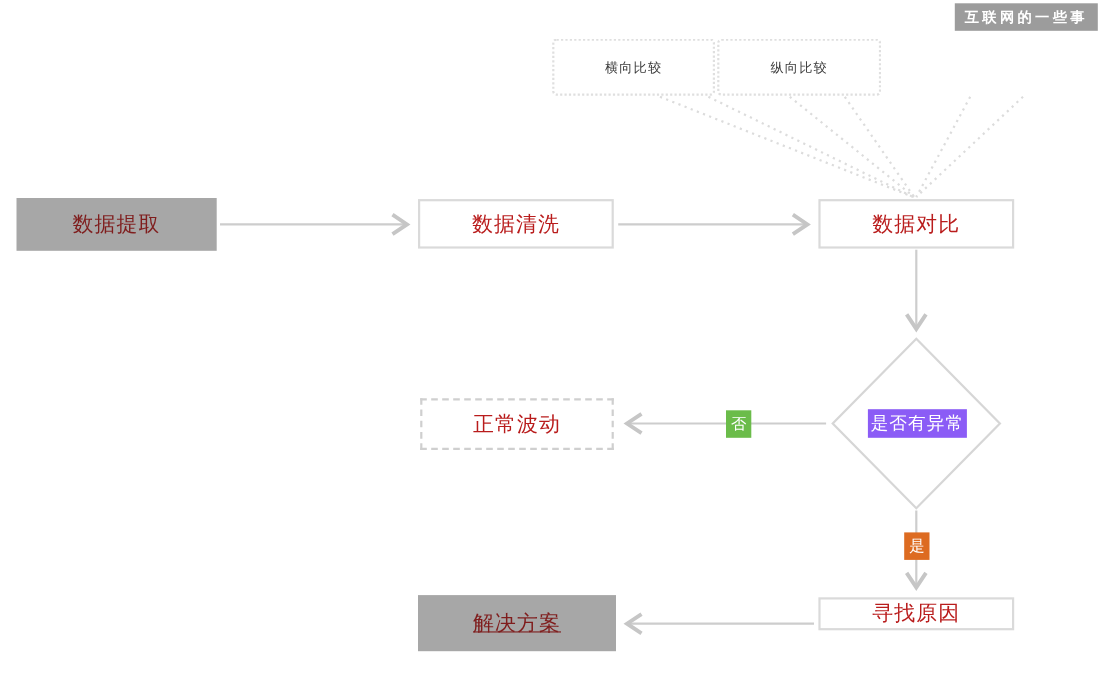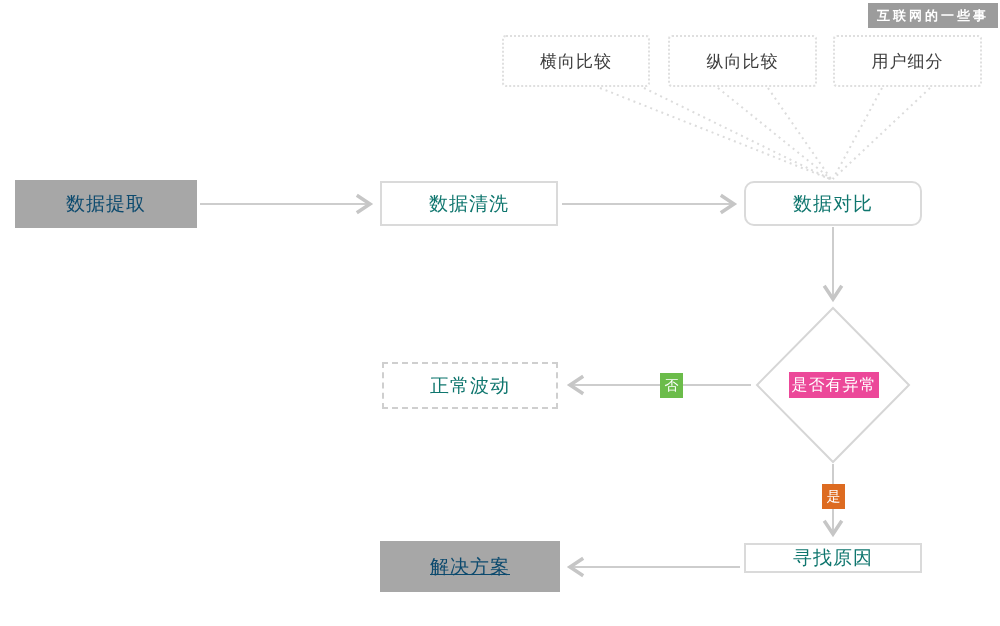--- a/index.html
+++ b/index.html
@@ -7,38 +7,38 @@
     position:relative;
     width:1000px;height:626px;
     background:#ffffff;
     font-family:"Liberation Sans","DejaVu Sans",sans-serif;
     overflow:hidden;
   }
   #connectors{position:absolute;left:0;top:0;width:1000px;height:626px;}
   .node{
     position:absolute;
     display:flex;align-items:center;justify-content:center;
-    font-size:19px;color:#0f766e;
+    font-size:19px;color:#b91c1c;
     box-sizing:border-box;background:#ffffff;
     letter-spacing:1px;
   }
-  .node--filled{background:#a7a7a7;color:#0c4a6e;border:none;}
+  .node--filled{background:#a7a7a7;color:#7f1d1d;border:none;}
   .node--outline{border:2px solid #dadada;}
   .node--dashed{border:2px dashed #cfcfcf;}
   .bubble{
     position:absolute;top:35px;height:52px;
     display:flex;align-items:center;justify-content:center;
     border:2px dotted #dfdfdf;border-radius:4px;
     box-sizing:border-box;background:#ffffff;
-    font-size:17px;color:#3d3d3d;letter-spacing:1px;
+    font-size:12px;color:#3d3d3d;letter-spacing:1px;
   }
   .decision-label{
     position:absolute;left:789px;top:372px;width:90px;height:26px;
     display:flex;align-items:center;justify-content:center;
-    background:#ec4899;color:#ffffff;font-size:16px;letter-spacing:1px;
+    background:#8b5cf6;color:#ffffff;font-size:16px;letter-spacing:1px;
   }
   .edge-tag{
     position:absolute;width:23px;height:25px;
     display:flex;align-items:center;justify-content:center;
     color:#ffffff;font-size:14px;
   }
   .edge-tag--no{left:660px;top:373px;background:#6bbc4a;}
   .edge-tag--yes{left:822px;top:484px;background:#dd6b21;}
   .badge{
     position:absolute;left:868px;top:3px;width:130px;height:25px;
@@ -76,26 +76,25 @@
       <line x1="833" y1="464" x2="833" y2="534" marker-end="url(#chev)"></line>
       <line x1="740" y1="567" x2="570" y2="567" marker-end="url(#chev)"></line>
     </g>
 
     <polygon points="833,308 909,385 833,462 757,385" fill="#ffffff" stroke="#d6d6d6" stroke-width="2"></polygon>
   </svg>
 
   <div class="badge">互联网的一些事</div>
 
   <div class="bubble" style="left:502px;width:148px;">横向比较</div>
-  <div class="bubble" style="left:668px;width:149px;">纵向比较</div>
-  <div class="bubble" style="left:833px;width:149px;">用户细分</div>
+  <div class="bubble" style="left:652px;width:149px;">纵向比较</div>
 
   <div class="node node--filled" style="left:15px;top:180px;width:182px;height:48px;">数据提取</div>
   <div class="node node--outline" style="left:380px;top:181px;width:178px;height:45px;">数据清洗</div>
-  <div class="node node--outline" style="left:744px;top:181px;width:178px;height:45px;border-radius:10px;">数据对比</div>
+  <div class="node node--outline" style="left:744px;top:181px;width:178px;height:45px;">数据对比</div>
 
   <div class="decision-label">是否有异常</div>
 
   <div class="edge-tag edge-tag--no">否</div>
   <div class="edge-tag edge-tag--yes">是</div>
 
   <div class="node node--dashed" style="left:382px;top:362px;width:176px;height:47px;">正常波动</div>
 
   <div class="node node--outline" style="left:744px;top:543px;width:178px;height:30px;">寻找原因</div>
   <div class="node node--filled" style="left:380px;top:541px;width:180px;height:51px;text-decoration:underline;">解决方案</div>

